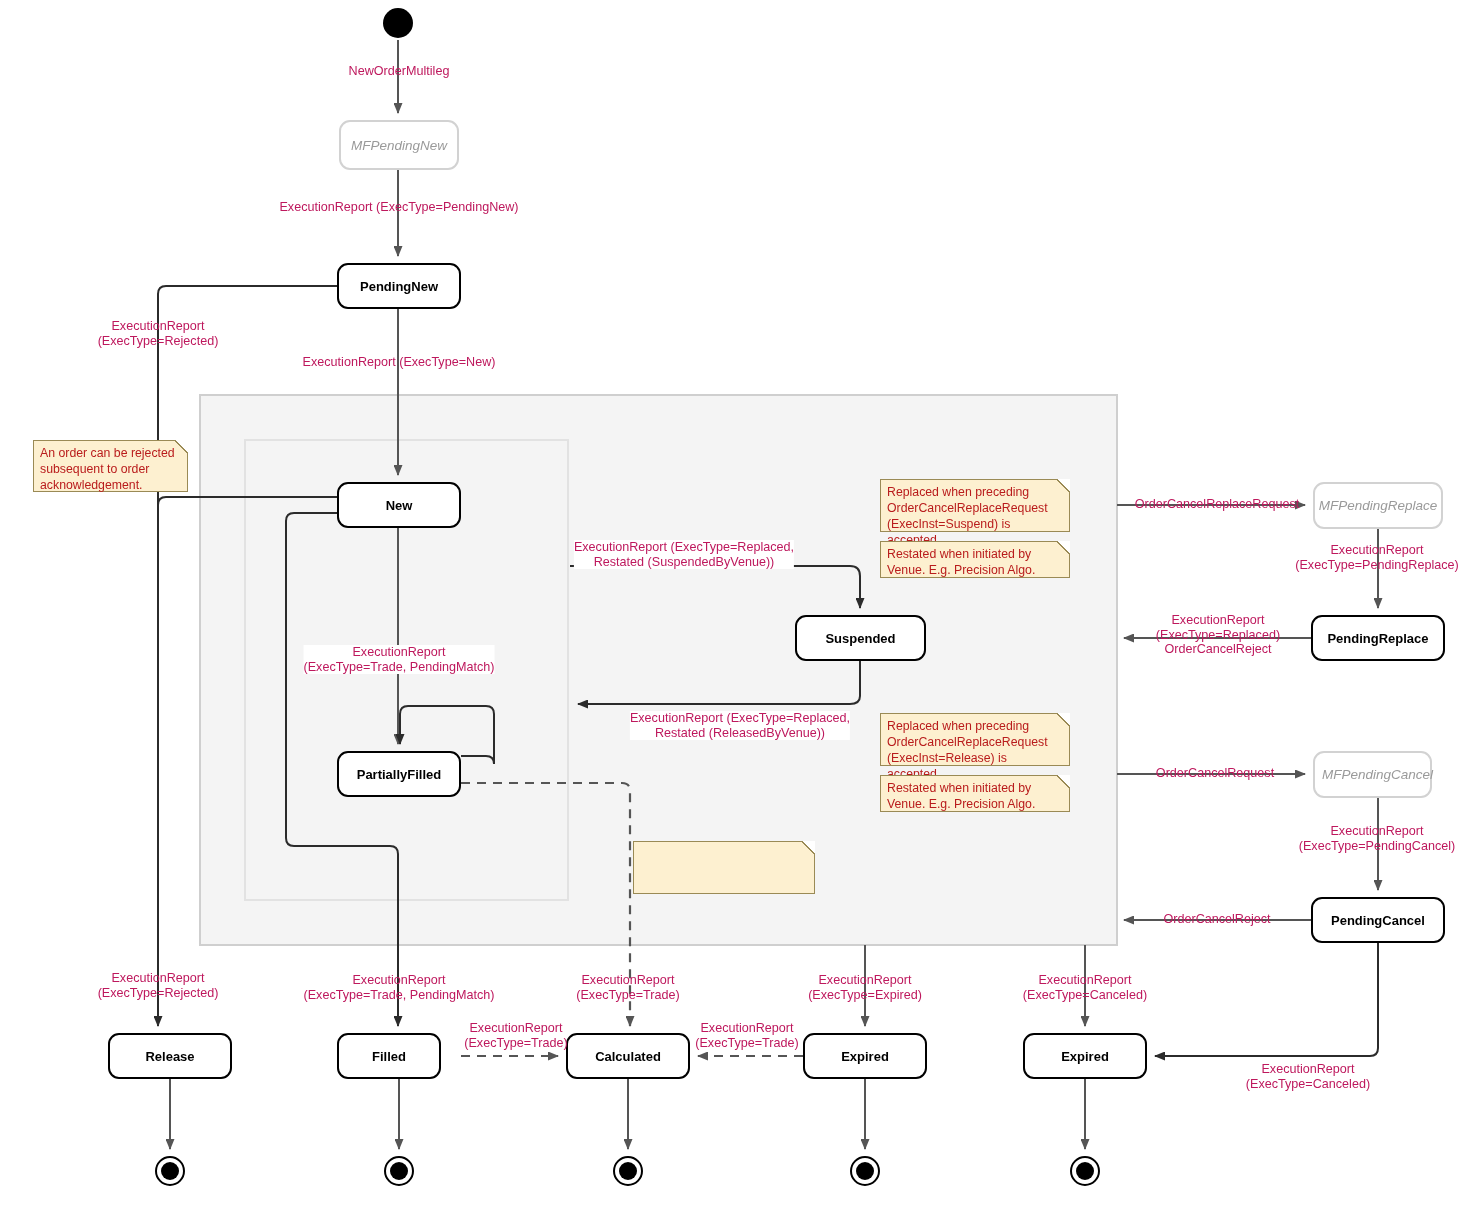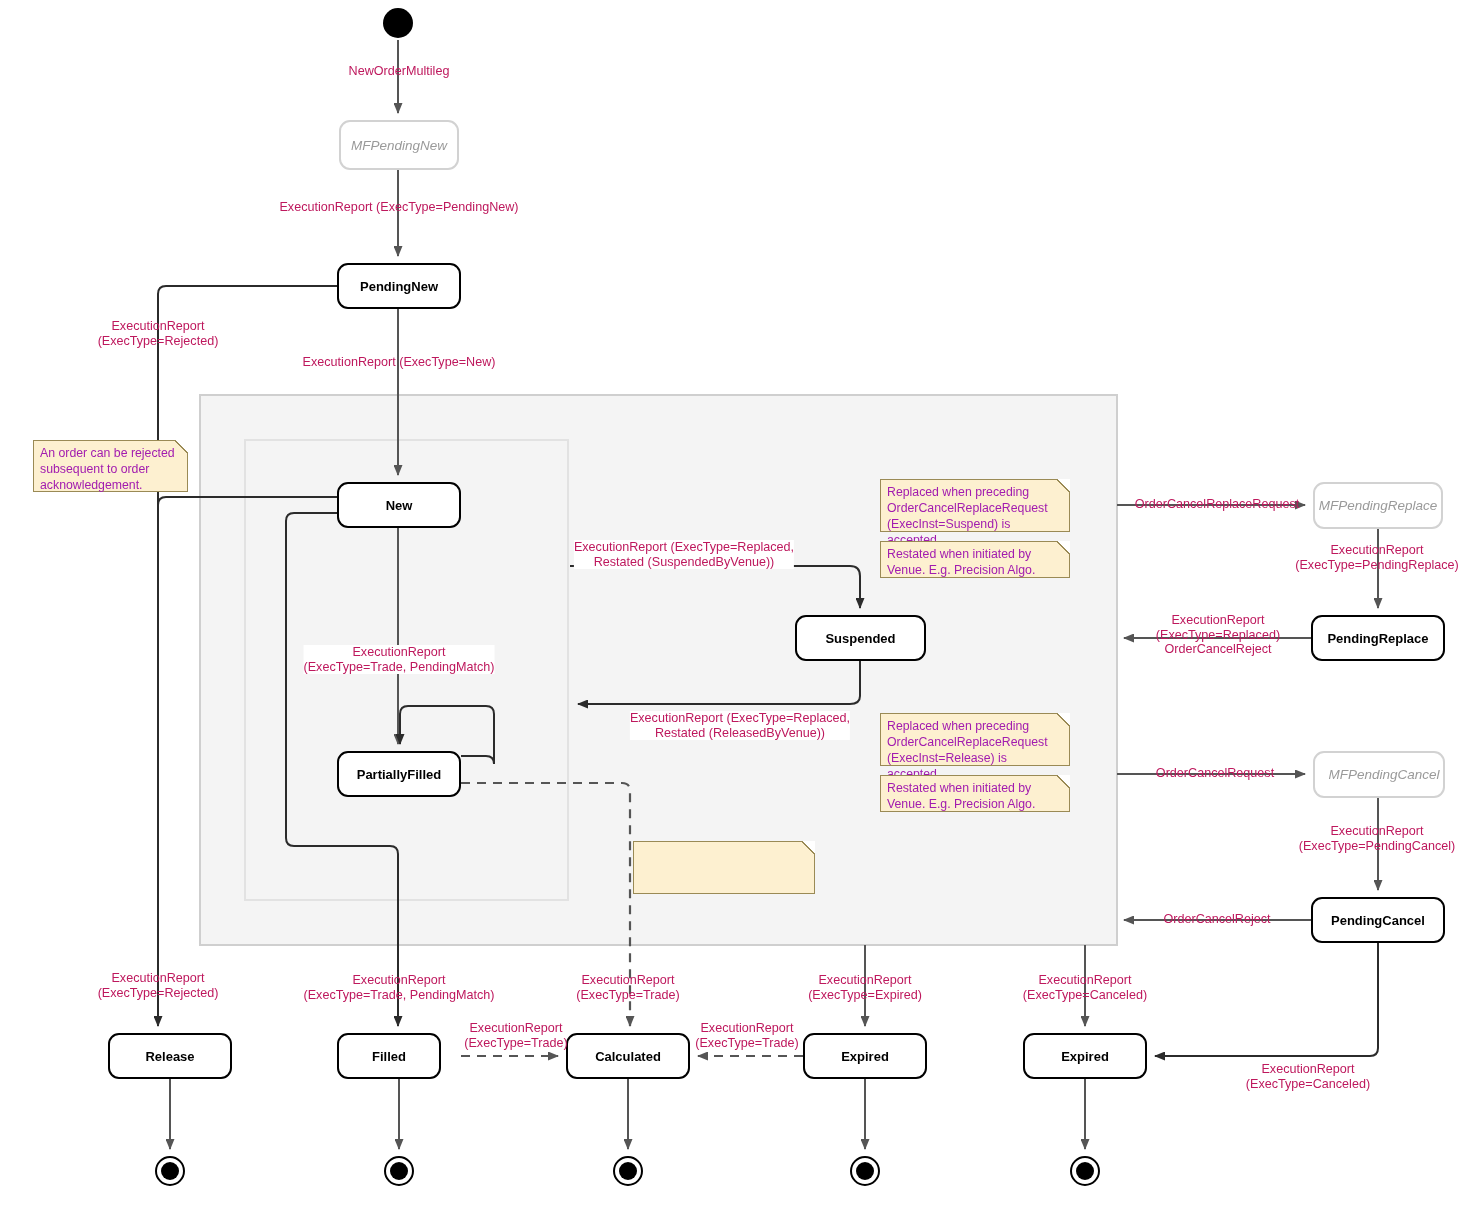--- a/index.html
+++ b/index.html
@@ -12,21 +12,21 @@
   .region-outer{fill:#f4f4f4;stroke:#cfcfcf;stroke-width:2;}
   .region-inner{fill:#f4f4f4;stroke:#e2e2e2;stroke-width:2;}
   .lbl{position:absolute;font-size:12.6px;color:#be185d;line-height:14.6px;white-space:pre;}
   .lbl.c{text-align:center;transform:translateX(-50%);}
   .lbl.bg{background:#ffffff;}
   .state{position:absolute;box-sizing:border-box;border:2.4px solid #000;border-radius:11px;
          background:#fff;display:flex;align-items:center;justify-content:center;
          font-size:13px;font-weight:bold;color:#000;}
   .state.ghost{border:2px solid #d2d2d2;color:#9a9a9a;font-weight:normal;font-style:italic;font-size:13.5px;}
   .note{position:absolute;box-sizing:border-box;background:#fdf0d0;border:1px solid #9a8a55;
-        font-size:12.3px;line-height:16px;color:#a21caf;padding:4px 7px 4px 6px;white-space:pre-line;}
+        font-size:12.3px;line-height:16px;color:#b91c1c;padding:4px 7px 4px 6px;white-space:pre-line;}
   .note .fold{position:absolute;right:-1px;top:-1px;width:13px;height:13px;
         background:linear-gradient(225deg,#ffffff 0 49.5%,#9a8a55 49.5% 56%,#fdf0d0 56% 100%);
         border-right:0;border-top:0;}
   .initial{position:absolute;width:30px;height:30px;border-radius:50%;background:#000;}
   .final{position:absolute;width:30px;height:30px;border-radius:50%;border:2.5px solid #000;
          background:#fff;box-sizing:border-box;}
   .final i{position:absolute;left:4px;top:4px;width:18px;height:18px;border-radius:50%;background:#000;display:block;}
 </style>
 </head>
 <body>
@@ -112,21 +112,21 @@
     </div>
   <div class="state" style="left:337px;top:751px;width:124px;height:46px;">
       <span>PartiallyFilled</span>
     </div>
   <div class="state ghost" style="left:1313px;top:482px;width:130px;height:47px;">
       <span>MFPendingReplace</span>
     </div>
   <div class="state" style="left:1311px;top:615px;width:134px;height:46px;align-items:center;">
       <span>PendingReplace</span>
     </div>
-  <div class="state ghost" style="left:1313px;top:751px;width:132px;height:47px;padding-left:10px;">
+  <div class="state ghost" style="left:1313px;top:751px;width:119px;height:47px;padding-left:10px;">
       <span>MFPendingCancel</span>
     </div>
   <div class="state" style="left:1311px;top:897px;width:134px;height:46px;">
       <span>PendingCancel</span>
     </div>
   <div class="state" style="left:108px;top:1033px;width:124px;height:46px;">
       <span>Release</span>
     </div>
   <div class="state" style="left:337px;top:1033px;width:104px;height:46px;">
       <span>Filled</span>

